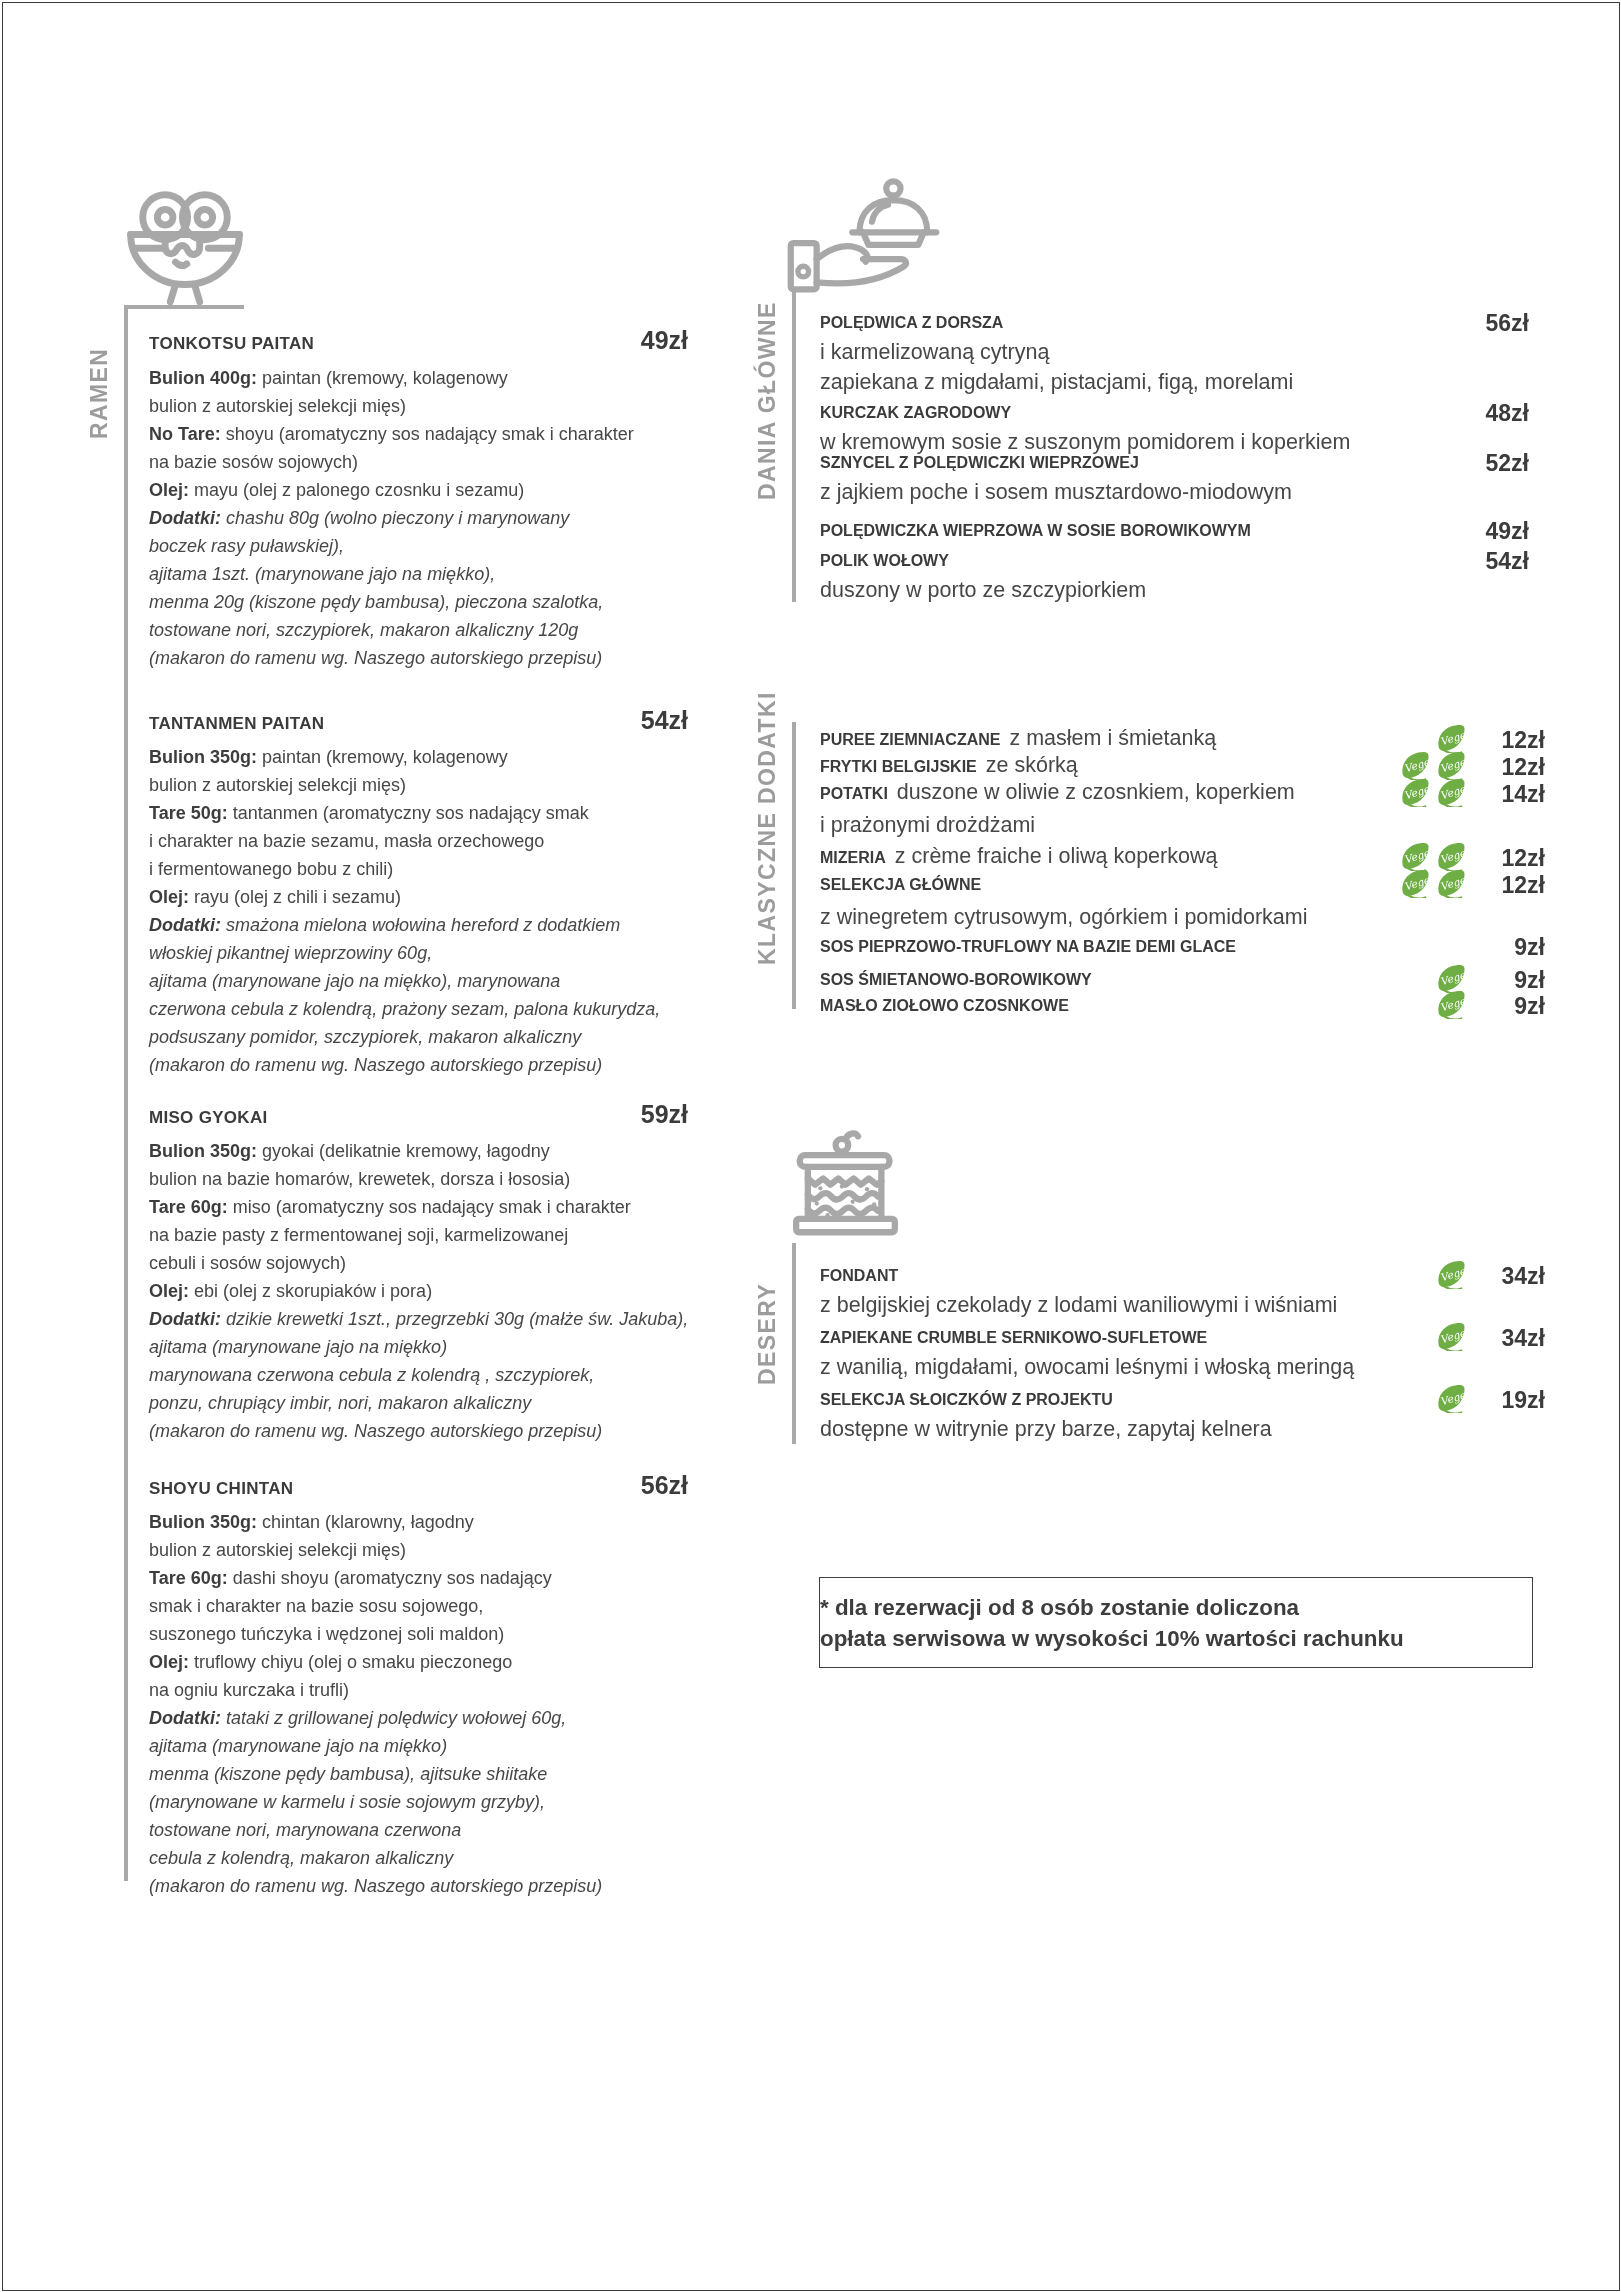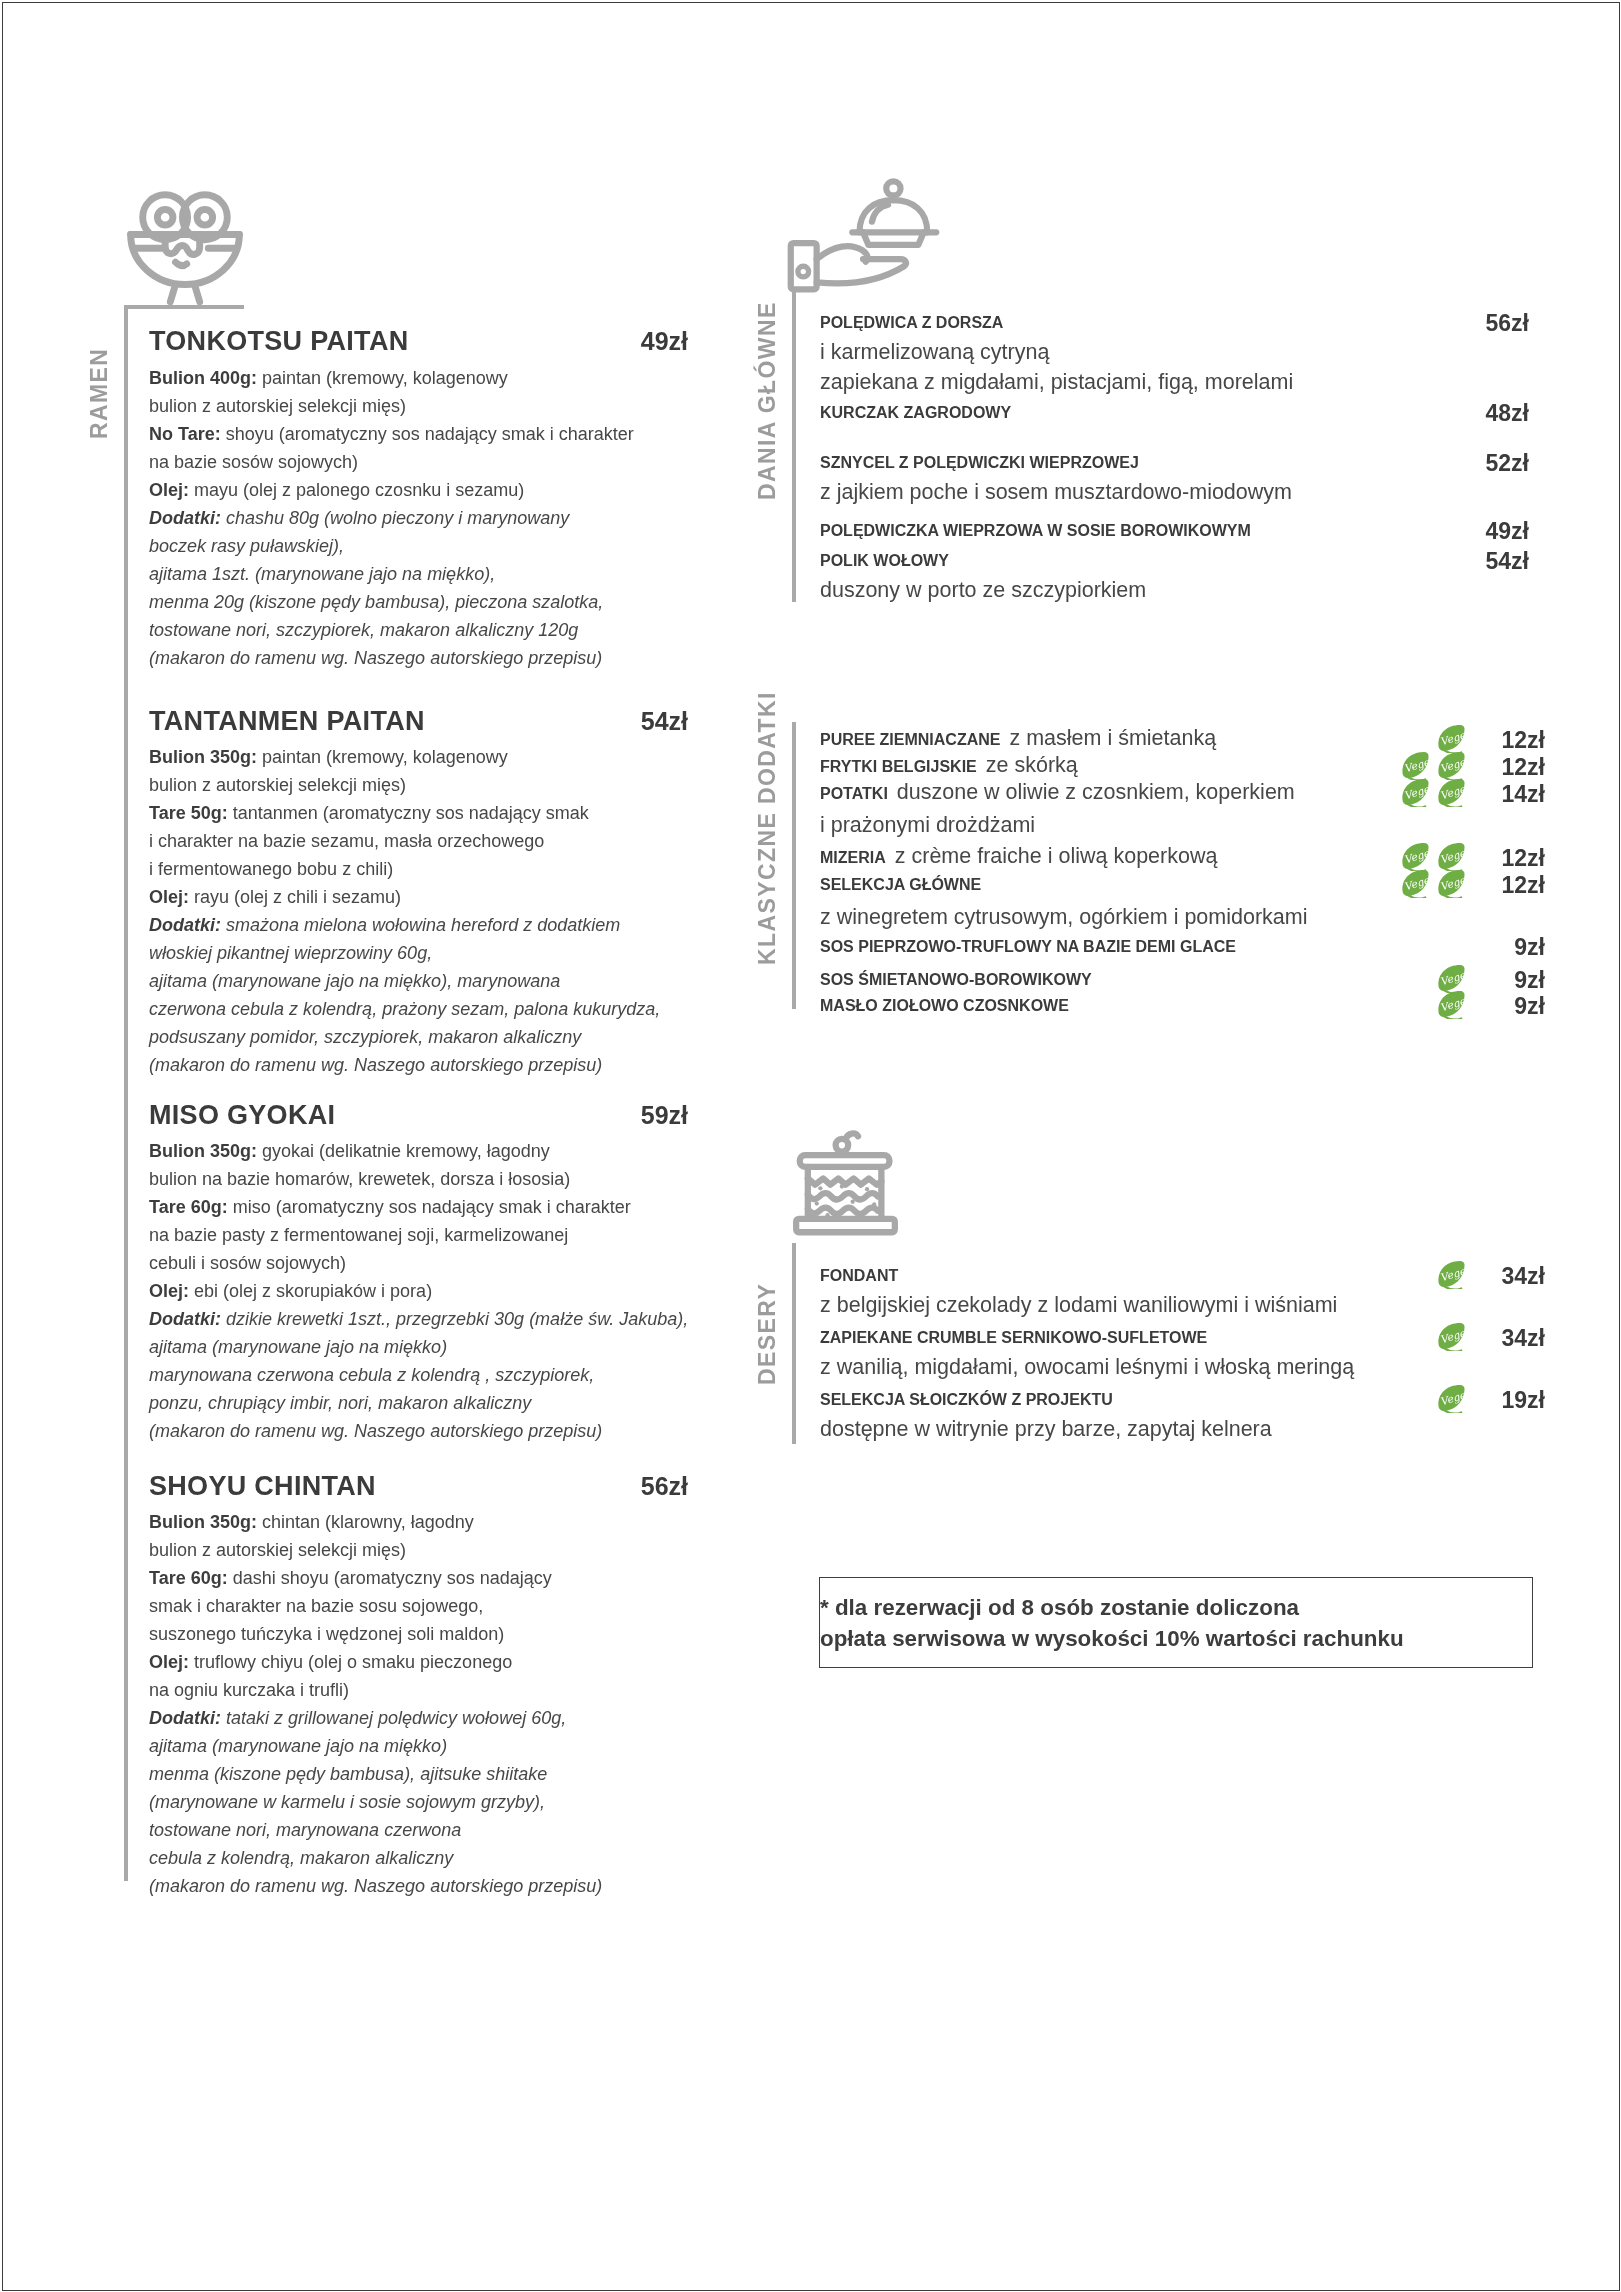--- a/index.html
+++ b/index.html
@@ -5,21 +5,21 @@
   html,body{margin:0;padding:0;background:#fff;}
   .page{position:relative;width:1622px;height:2293px;background:#ffffff;overflow:hidden;
         font-family:"Liberation Sans","DejaVu Sans",sans-serif;color:#434343;}
   .frame{position:absolute;inset:1.8px;border:1.8px solid #3c3c3c;}
   .abs{position:absolute;}
   .vline,.hline{background:#a9a9a9;}
   .vlabel{position:absolute;transform:rotate(-90deg);transform-origin:0 0;
           font-weight:700;font-size:23px;letter-spacing:1.4px;color:#9c9c9c;white-space:nowrap;}
   
   .l-head{position:absolute;left:149px;width:539px;display:flex;justify-content:space-between;align-items:baseline;}
-  .l-title{font-weight:700;font-size:27px;color:#3b3b3b;letter-spacing:0.3px;white-space:nowrap;}
+  .l-title{font-weight:700;font-size:17px;color:#3b3b3b;letter-spacing:0.3px;white-space:nowrap;}
   .l-price{font-weight:700;font-size:25px;color:#3b3b3b;}
   .l-body{position:absolute;left:149px;width:573px;}
   .bl{font-size:18px;line-height:28px;color:#474747;white-space:nowrap;}
   .bl b{font-weight:700;color:#3d3d3d;}
   .bl.it, .bl.it b{font-style:italic;}
   
   .r-item{position:absolute;left:820px;width:709px;}
   .r-row{position:absolute;left:820px;width:725px;height:30px;}
   .r-title{font-weight:700;font-size:16px;color:#3b3b3b;white-space:nowrap;line-height:30px;margin-top:36px;}
   .r-price{position:absolute;right:0;top:0;font-weight:700;font-size:23px;color:#3b3b3b;line-height:30px;}
@@ -156,20 +156,21 @@
       <span class="r-price">56zł</span>
     </div>
     <div class="rd">i karmelizowaną cytryną</div>
     <div class="rd">zapiekana z migdałami, pistacjami, figą, morelami</div>
   </div>
   <div class="r-item" style="top:398px;">
     <div style="position:relative;">
       <span class="r-title">KURCZAK ZAGRODOWY</span>
       <span class="r-price">48zł</span>
     </div>
+    <div class="rd">w kremowym sosie z suszonym pomidorem i koperkiem</div>
   </div>
   <div class="r-item" style="top:448px;">
     <div style="position:relative;">
       <span class="r-title">SZNYCEL Z POLĘDWICZKI WIEPRZOWEJ</span>
       <span class="r-price">52zł</span>
     </div>
     <div class="rd">z jajkiem poche i sosem musztardowo-miodowym</div>
   </div>
   <div class="r-item" style="top:516px;">
     <div style="position:relative;">

